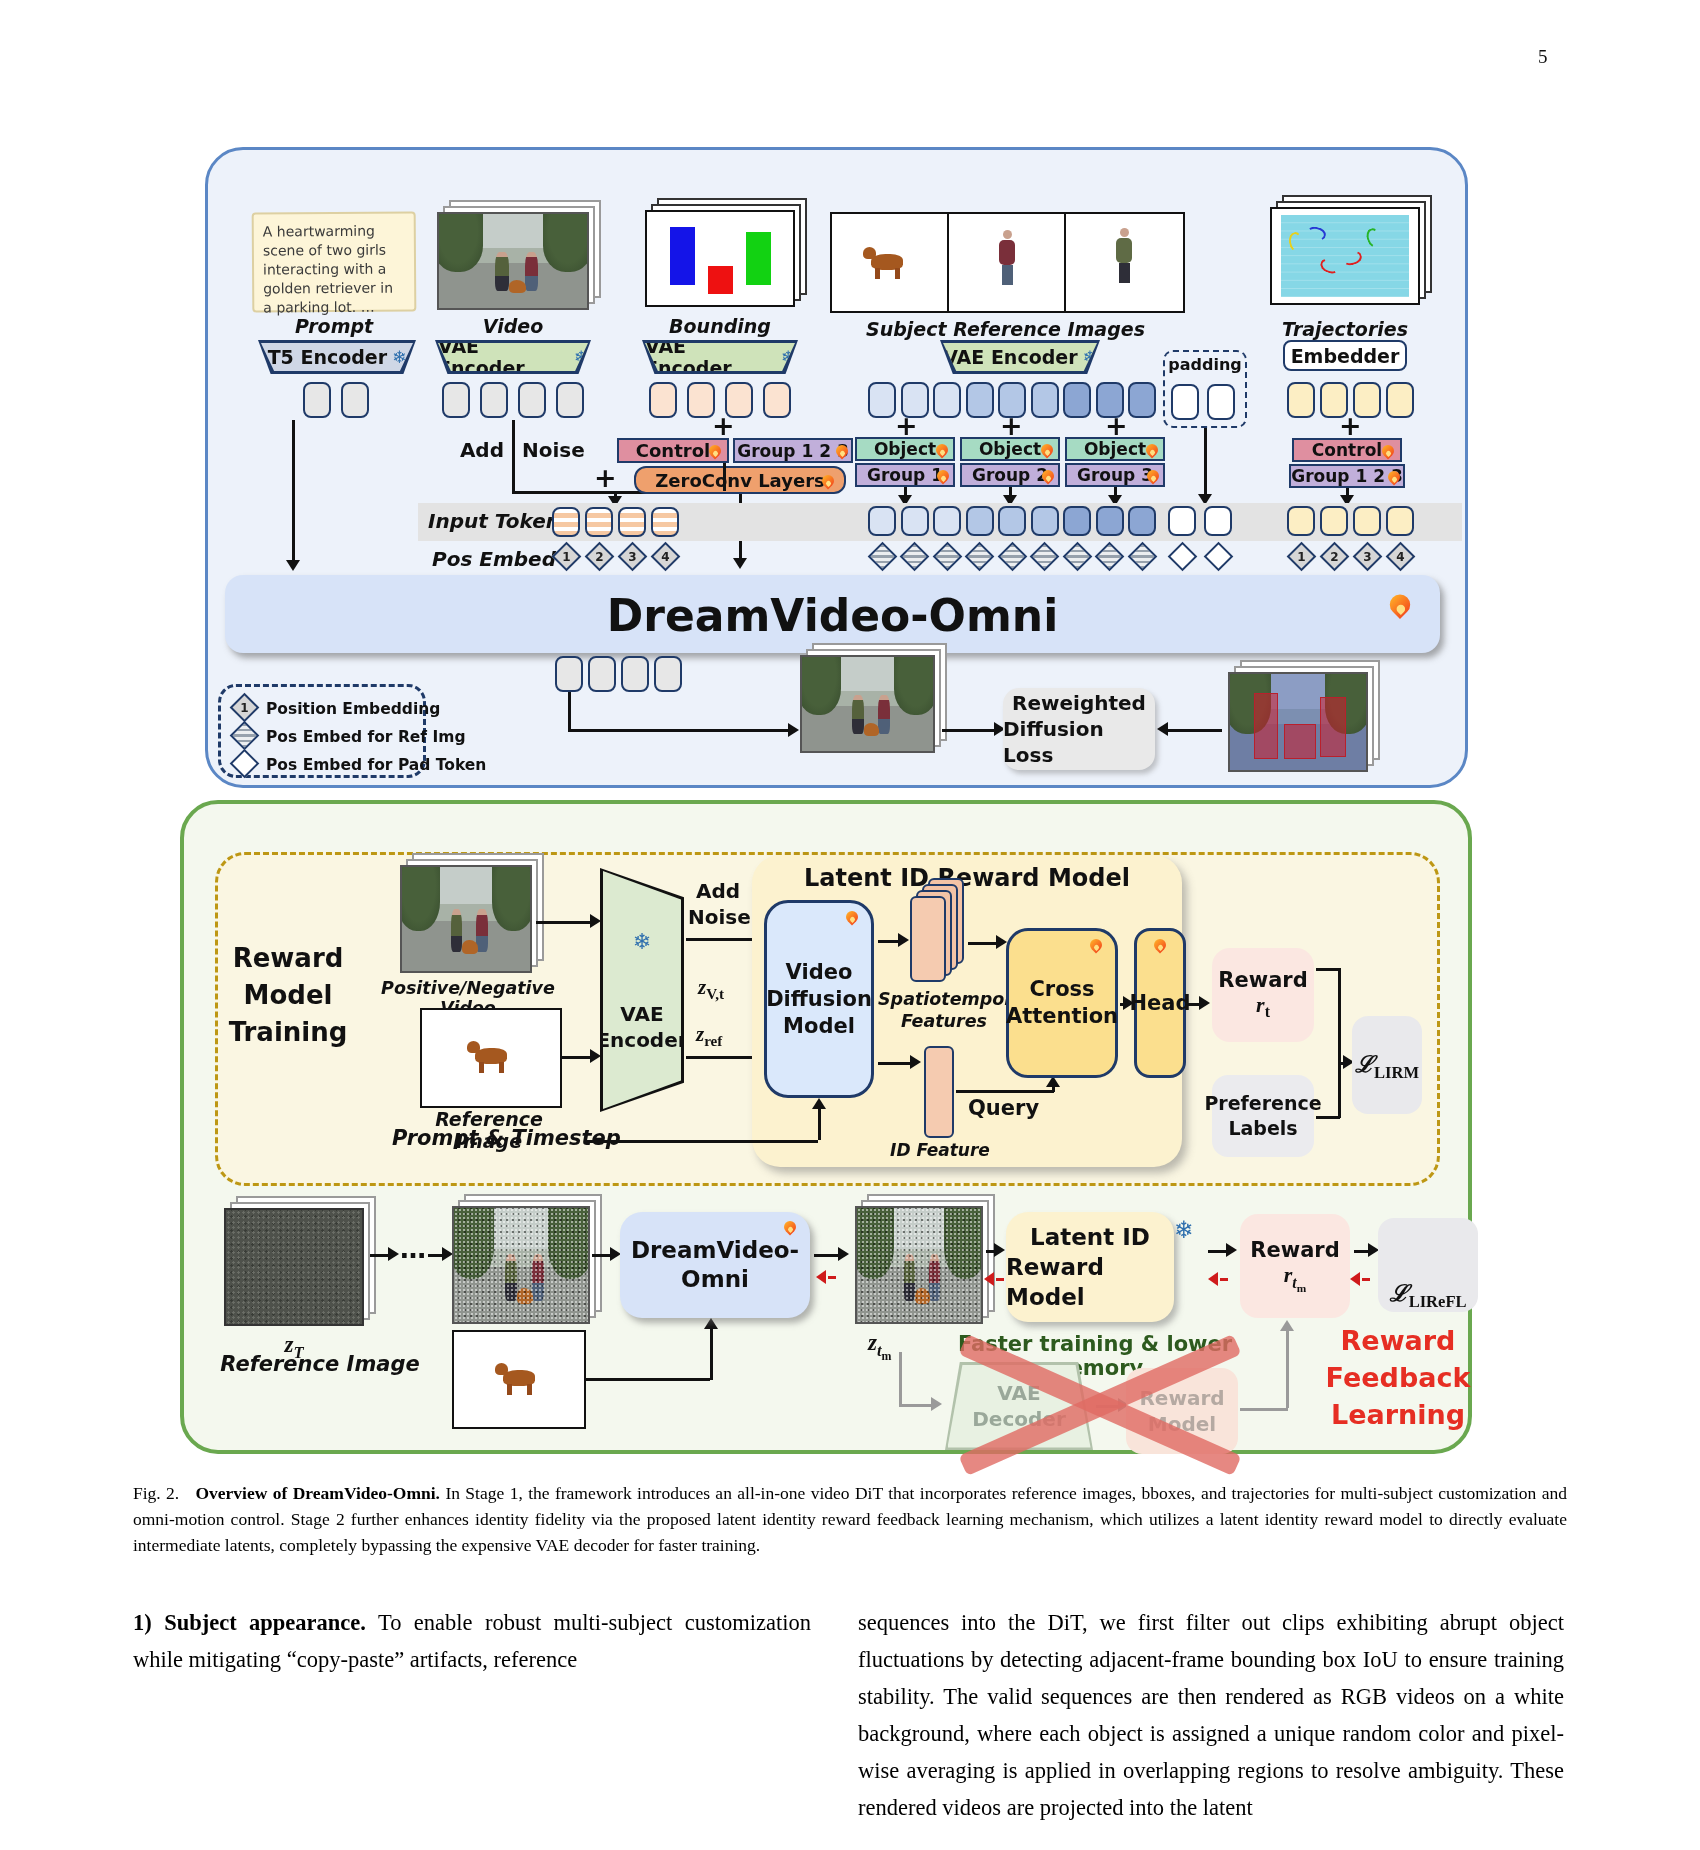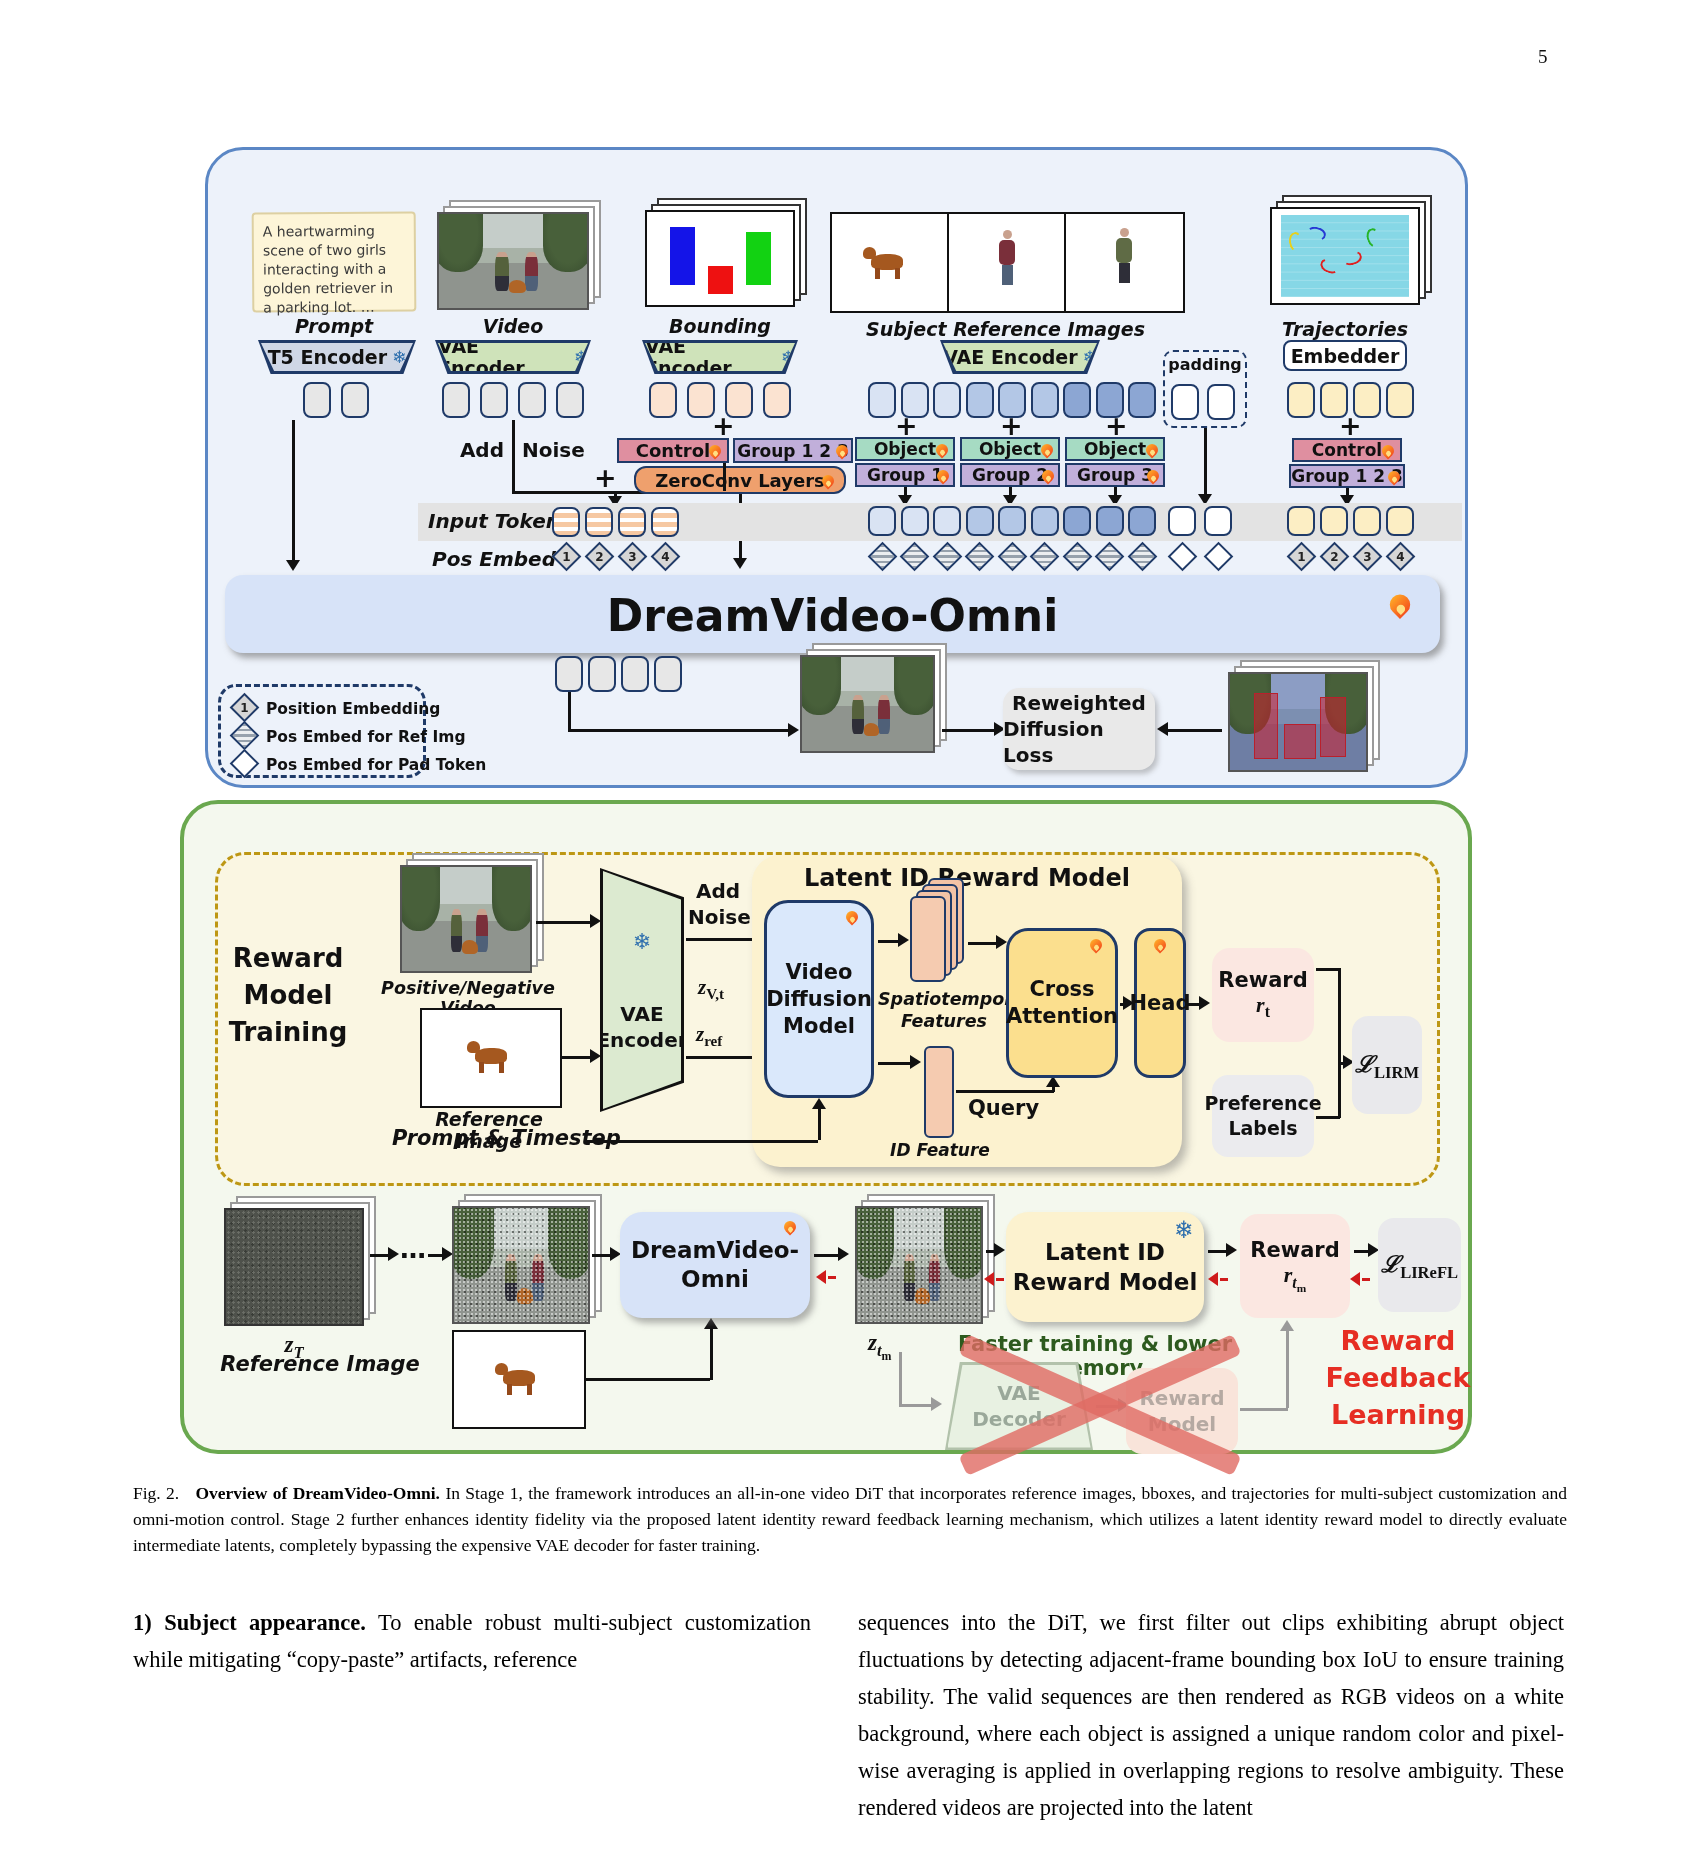--- a/index.html
+++ b/index.html
@@ -607,21 +607,21 @@
   <div class="abs math" style="left:868px;top:1330px;font-size:23px">
     <span>z</span><sub><i>t</i><sub>m</sub></sub>
   </div>
   <div class="hline" style="left:986px;top:1250px;width:12px"></div>
   <div class="ah r" style="left:994px;top:1243px"></div>
   <div class="abs" style="left:984px;top:1272px;width:20px;height:14px">
     <div style="position:absolute;left:0;top:0;border:7px solid transparent;border-right:10px solid #cf1b1b;border-left:0"></div>
     <div style="position:absolute;left:12px;top:6px;width:8px;height:3px;background:#cf1b1b"></div>
   </div>
 
-  <div class="abs" style="left:1006px;top:1212px;width:198px;height:110px;background:#fcf2cf;border-radius:22px;box-shadow:4px 5px 6px rgba(110,110,110,.45);
+  <div class="abs" style="left:1006px;top:1212px;width:168px;height:110px;background:#fcf2cf;border-radius:22px;box-shadow:4px 5px 6px rgba(110,110,110,.45);
               display:flex;flex-direction:column;align-items:center;justify-content:center;font-family:'DejaVu Sans',sans-serif;font-weight:700;font-size:23px;line-height:30px">
     <span>Latent ID</span>
       <span>Reward Model</span>
   </div>
   <div class="snow" style="position:absolute;left:1174px;top:1216px;font-size:24px">❄</div>
   <div class="hline" style="left:1208px;top:1250px;width:22px"></div>
   <div class="ah r" style="left:1226px;top:1243px"></div>
   <div class="abs" style="left:1208px;top:1272px;width:20px;height:14px">
     <div style="position:absolute;left:0;top:0;border:7px solid transparent;border-right:10px solid #cf1b1b;border-left:0"></div>
     <div style="position:absolute;left:12px;top:6px;width:8px;height:3px;background:#cf1b1b"></div>
@@ -631,21 +631,21 @@
               font:700 21px 'DejaVu Sans',sans-serif">
     <span>Reward</span>
     <span class="math" style="font-size:22px"><span>r</span><sub><i>t</i><sub>m</sub></sub></span>
   </div>
   <div class="hline" style="left:1354px;top:1250px;width:18px"></div>
   <div class="ah r" style="left:1368px;top:1243px"></div>
   <div class="abs" style="left:1350px;top:1272px;width:20px;height:14px">
     <div style="position:absolute;left:0;top:0;border:7px solid transparent;border-right:10px solid #cf1b1b;border-left:0"></div>
     <div style="position:absolute;left:12px;top:6px;width:8px;height:3px;background:#cf1b1b"></div>
   </div>
-  <div class="abs" style="left:1378px;top:1218px;width:83px;height:94px;background:#e9e9ec;border-radius:16px;display:flex;align-items:center;justify-content:center">
+  <div class="abs" style="left:1378px;top:1218px;width:100px;height:94px;background:#e9e9ec;border-radius:16px;display:flex;align-items:flex-end;justify-content:center">
     <span class="math" style="font-size:23px"><span>ℒ</span><sub>LIReFL</sub></span>
   </div>
 
   <div class="abs" style="left:940px;top:1332px;width:310px;text-align:center;font:700 21px 'DejaVu Sans',sans-serif;color:#2d5a1e">Faster training &amp; lower memory</div>
   <div class="vline g" style="left:899px;top:1352px;height:54px"></div>
   <div class="hline g" style="left:899px;top:1404px;width:36px"></div>
   <div class="ah g r" style="left:931px;top:1397px"></div>
   <div class="trap" style="left:945px;top:1362px;width:148px;height:88px">
     <div class="o" style="clip-path:polygon(10% 0,90% 0,100% 100%,0 100%);background:#b2c2ab"></div>
     <div class="i" style="clip-path:polygon(10.5% 0,89.5% 0,100% 100%,0 100%);inset:2.5px;background:#e8f1e2;flex-direction:column;gap:0;

